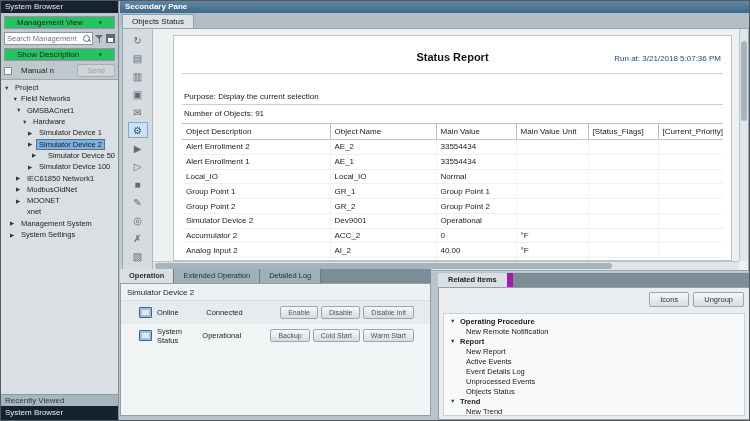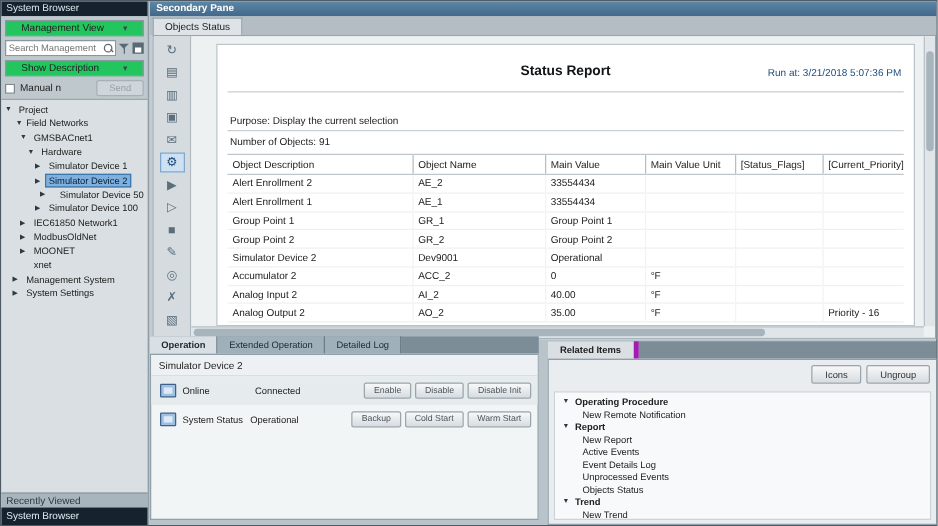--- a/index.html
+++ b/index.html
@@ -16,21 +16,21 @@
   .search-box{flex:1;height:13px;background:#fff;border:1px solid #8a97a0;display:flex;align-items:center;overflow:hidden;}
   .search-box input{border:0;outline:0;width:100%;font-size:7.5px;padding:0 2px;background:transparent;color:#222;}
   .mag{flex:0 0 9px;width:9px;height:9px;position:relative;margin-right:1px;}
   .mag::before{content:"";position:absolute;left:1px;top:1px;width:5px;height:5px;border:1px solid #5a6a74;border-radius:50%;}
   .mag::after{content:"";position:absolute;left:6px;top:6px;width:3px;height:1px;background:#5a6a74;transform:rotate(45deg);}
   .funnel{width:9px;height:10px;position:relative;}
   .funnel::before{content:"";position:absolute;left:0;top:1px;border-left:4px solid transparent;border-right:4px solid transparent;border-top:4px solid #5a6a74;}
   .funnel::after{content:"";position:absolute;left:3.5px;top:4px;width:1px;height:5px;background:#5a6a74;}
   .disk{width:9px;height:9px;background:#5a6a74;position:relative;}
   .disk::after{content:"";position:absolute;left:2px;top:4px;width:5px;height:4px;background:#fff;}
-  .manual-row{display:flex;align-items:center;gap:4px;}
+  .manual-row{display:flex;align-items:center;gap:9px;}
   .checkbox{width:8px;height:8px;border:1px solid #7f8c94;background:#fff;flex:0 0 8px;}
   .send-btn{margin-left:auto;padding:1px 9px;background:#cfd5d9;border:1px solid #a7b0b6;color:#96a0a7;border-radius:2px;font-size:7.5px;}
   .tree{flex:1;background:#d9dfe2;overflow:hidden;padding-top:2px;}
   .tree-row{display:flex;align-items:center;height:11.3px;font-size:7.5px;white-space:nowrap;cursor:default;}
   .tree-arrow{width:8px;flex:0 0 8px;font-size:5.5px;color:#2d3a43;}
   .tree-label{padding:0 2px;border:1px solid transparent;}
   .tree-row.selected .tree-label{background:#7fb0dd;border:1px solid #3c77ad;color:#071f38;}
   .recently{height:12px;background:#a9b5bc;border-top:1px solid #8c99a1;padding:1px 4px;color:#2c3a44;flex:0 0 12px;}
   .sb-footer{height:14px;background:#16222e;color:#e6edf2;padding:2px 4px;flex:0 0 14px;}
 
@@ -60,33 +60,33 @@
   .report-table td{padding:2.4px 4px;border-bottom:1px solid #eef1f2;border-left:1px solid #f1f3f4;white-space:nowrap;overflow:hidden;}
   .report-table td:first-child{border-left:none;}
 
   
   .operation{position:absolute;left:119px;top:268px;width:311px;height:147px;}
   .op-tabs{height:14px;display:flex;background:#7c8d98;}
   .op-tab{padding:2px 9px;font-size:7.5px;background:#9fb0ba;color:#1d2a33;border-right:1px solid #6d7e89;white-space:nowrap;}
   .op-tab.active{background:#d9dfe2;font-weight:bold;}
   .op-body{position:absolute;left:0;top:14px;right:0;bottom:0;background:#f2f5f6;border:1px solid #8fa0aa;}
   .op-device{padding:4px 6px 3px;border-bottom:1px solid #d8dee1;font-size:8px;background:#eef1f3;}
-  .op-row{display:flex;align-items:center;height:23px;padding:0 5px;}
+  .op-row{display:flex;align-items:center;height:23px;padding:0 16px;}
   .op-row:nth-child(odd){background:#e6ebee;}
   .device-icon{width:13px;height:11px;margin:0 5px 0 2px;background:#9fc0de;border:1px solid #3f618b;border-radius:1px;position:relative;flex:0 0 13px;}
   .device-icon::after{content:"";position:absolute;left:2px;top:2px;width:7px;height:5px;background:#dcebf7;}
   .op-label{width:64px;font-size:7.5px;}
   .op-value{width:96px;font-size:7.5px;color:#222;}
   .op-buttons{margin-left:auto;display:flex;gap:3px;}
   .btn{padding:2px 7px;background:linear-gradient(#f7f8f9,#d7dce0);border:1px solid #9aa5ac;border-radius:2px;font-size:7px;color:#4a565e;white-space:nowrap;cursor:default;}
 
   
   .related{position:absolute;left:437px;top:272px;width:312px;height:147px;}
   .ri-tabbar{height:14px;display:flex;background:#7c8d98;}
-  .ri-tab{padding:2px 10px;background:#d9dfe2;font-weight:bold;font-size:7.5px;border-right:4px solid #a21caf;}
+  .ri-tab{padding:2px 10px;background:#d9dfe2;font-weight:bold;font-size:7.5px;border-right:6px solid #a21caf;}
   .ri-body{position:absolute;left:0;top:14px;right:0;bottom:0;background:#e9edef;border:1px solid #8fa0aa;}
   .ri-buttons{display:flex;justify-content:flex-end;gap:4px;padding:4px 5px 3px;}
   .ri-btn{padding:2px 10px;background:linear-gradient(#f7f8f9,#d7dce0);border:1px solid #9aa5ac;border-radius:2px;font-size:7.5px;color:#333;cursor:default;}
   .ri-list{position:absolute;left:4px;right:4px;top:25px;bottom:3px;background:#f7f9fa;border:1px solid #ccd3d7;padding:2px 0;overflow:hidden;}
   .ri-group{display:flex;align-items:center;height:10px;padding-left:6px;font-weight:bold;font-size:7.5px;}
   .ri-arrow{width:10px;flex:0 0 10px;font-size:5.5px;color:#2d3a43;}
   .ri-item{height:10px;padding-left:22px;display:flex;align-items:center;font-size:7.5px;}
 </style>
 </head>
 <body>
@@ -231,20 +231,28 @@
                 </tr>
                 <tr>
                   <td>Alert Enrollment 1</td>
                   <td>AE_1</td>
                   <td>33554434</td>
                   <td></td>
                   <td></td>
                   <td></td>
                 </tr>
                 <tr>
+                  <td>Local_IO</td>
+                  <td>Local_IO</td>
+                  <td>Normal</td>
+                  <td></td>
+                  <td></td>
+                  <td></td>
+                </tr>
+                <tr>
                   <td>Group Point 1</td>
                   <td>GR_1</td>
                   <td>Group Point 1</td>
                   <td></td>
                   <td></td>
                   <td></td>
                 </tr>
                 <tr>
                   <td>Group Point 2</td>
                   <td>GR_2</td>

